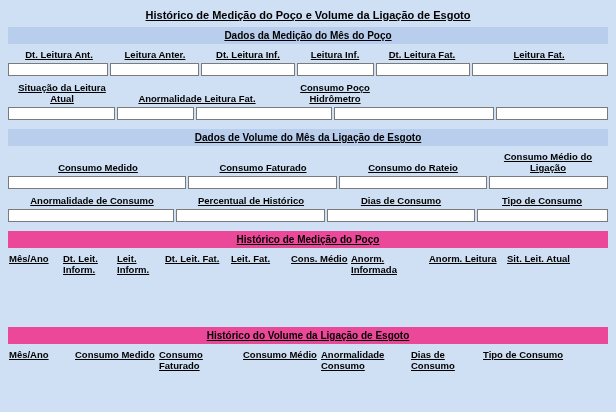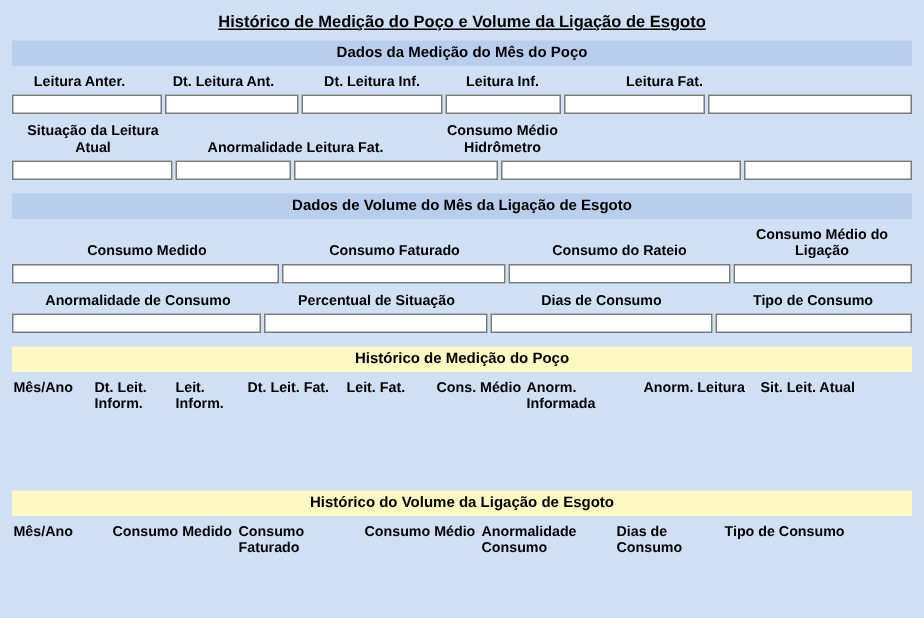--- a/index.html
+++ b/index.html
@@ -32,20 +32,21 @@
   .section-header {
     background: #b9cdec;
     text-align: center;
     font-weight: bold;
     font-size: 10px;
     padding: 3px 0;
     margin-bottom: 3px;
   }
   .panel {
     background: #cfe0f5;
+    text-decoration: underline;
   }
   .row {
     display: flex;
     width: 100%;
     box-sizing: border-box;
   }
   .labels-row {
     align-items: flex-end;
     margin-bottom: 1px;
   }
@@ -67,21 +68,21 @@
     margin-right: 2px;
     box-sizing: border-box;
   }
   .field:last-child {
     margin-right: 0;
   }
   .block-gap {
     height: 5px;
   }
   .hist-header {
-    background: #fef9c3;
+    background: #ec4899;
     text-align: center;
     font-weight: bold;
     font-size: 10px;
     padding: 3px 0;
   }
   .hist-cols {
     display: flex;
     width: 100%;
     box-sizing: border-box;
     align-items: flex-start;
@@ -110,40 +111,41 @@
 <body>
 
 <div class="page">
 
   <div class="title-bar">Histórico de Medição do Poço e Volume da Ligação de Esgoto</div>
 
   <div class="panel">
     <div class="section-header">Dados da Medição do Mês do Poço</div>
 
     <div class="row labels-row">
+      <div class="cell-label" style="width:17%">Dt. Leitura Ant.</div>
       <div class="cell-label" style="width:15%">Leitura Anter.</div>
-      <div class="cell-label" style="width:17%">Dt. Leitura Ant.</div>
       <div class="cell-label" style="width:16%">Dt. Leitura Inf.</div>
       <div class="cell-label" style="width:13%">Leitura Inf.</div>
+      <div class="cell-label" style="width:16%">Dt. Leitura Fat.</div>
       <div class="cell-label" style="width:23%">Leitura Fat.</div>
     </div>
 
     <div class="row fields-row">
       <div class="field" style="width:17%"></div>
       <div class="field" style="width:15%"></div>
       <div class="field" style="width:16%"></div>
       <div class="field" style="width:13%"></div>
       <div class="field" style="width:16%"></div>
       <div class="field" style="width:23%"></div>
     </div>
 
     <div class="row labels-row">
       <div class="cell-label" style="width:18%">Situação da Leitura Atual</div>
       <div class="cell-label" style="width:27%">Anormalidade Leitura Fat.</div>
-      <div class="cell-label" style="width:19%">Consumo Médio Hidrômetro</div>
+      <div class="cell-label" style="width:19%">Consumo Poço Hidrômetro</div>
     </div>
 
     <div class="row fields-row">
       <div class="field" style="width:18%"></div>
       <div class="field" style="width:13%"></div>
       <div class="field" style="width:23%"></div>
       <div class="field" style="width:27%"></div>
       <div class="field" style="width:19%"></div>
     </div>
   </div>
@@ -162,21 +164,21 @@
 
     <div class="row fields-row">
       <div class="field" style="width:30%"></div>
       <div class="field" style="width:25%"></div>
       <div class="field" style="width:25%"></div>
       <div class="field" style="width:20%"></div>
     </div>
 
     <div class="row labels-row">
       <div class="cell-label" style="width:28%">Anormalidade de Consumo</div>
-      <div class="cell-label" style="width:25%">Percentual de Situação</div>
+      <div class="cell-label" style="width:25%">Percentual de Histórico</div>
       <div class="cell-label" style="width:25%">Dias de Consumo</div>
       <div class="cell-label" style="width:22%">Tipo de Consumo</div>
     </div>
 
     <div class="row fields-row">
       <div class="field" style="width:28%"></div>
       <div class="field" style="width:25%"></div>
       <div class="field" style="width:25%"></div>
       <div class="field" style="width:22%"></div>
     </div>

